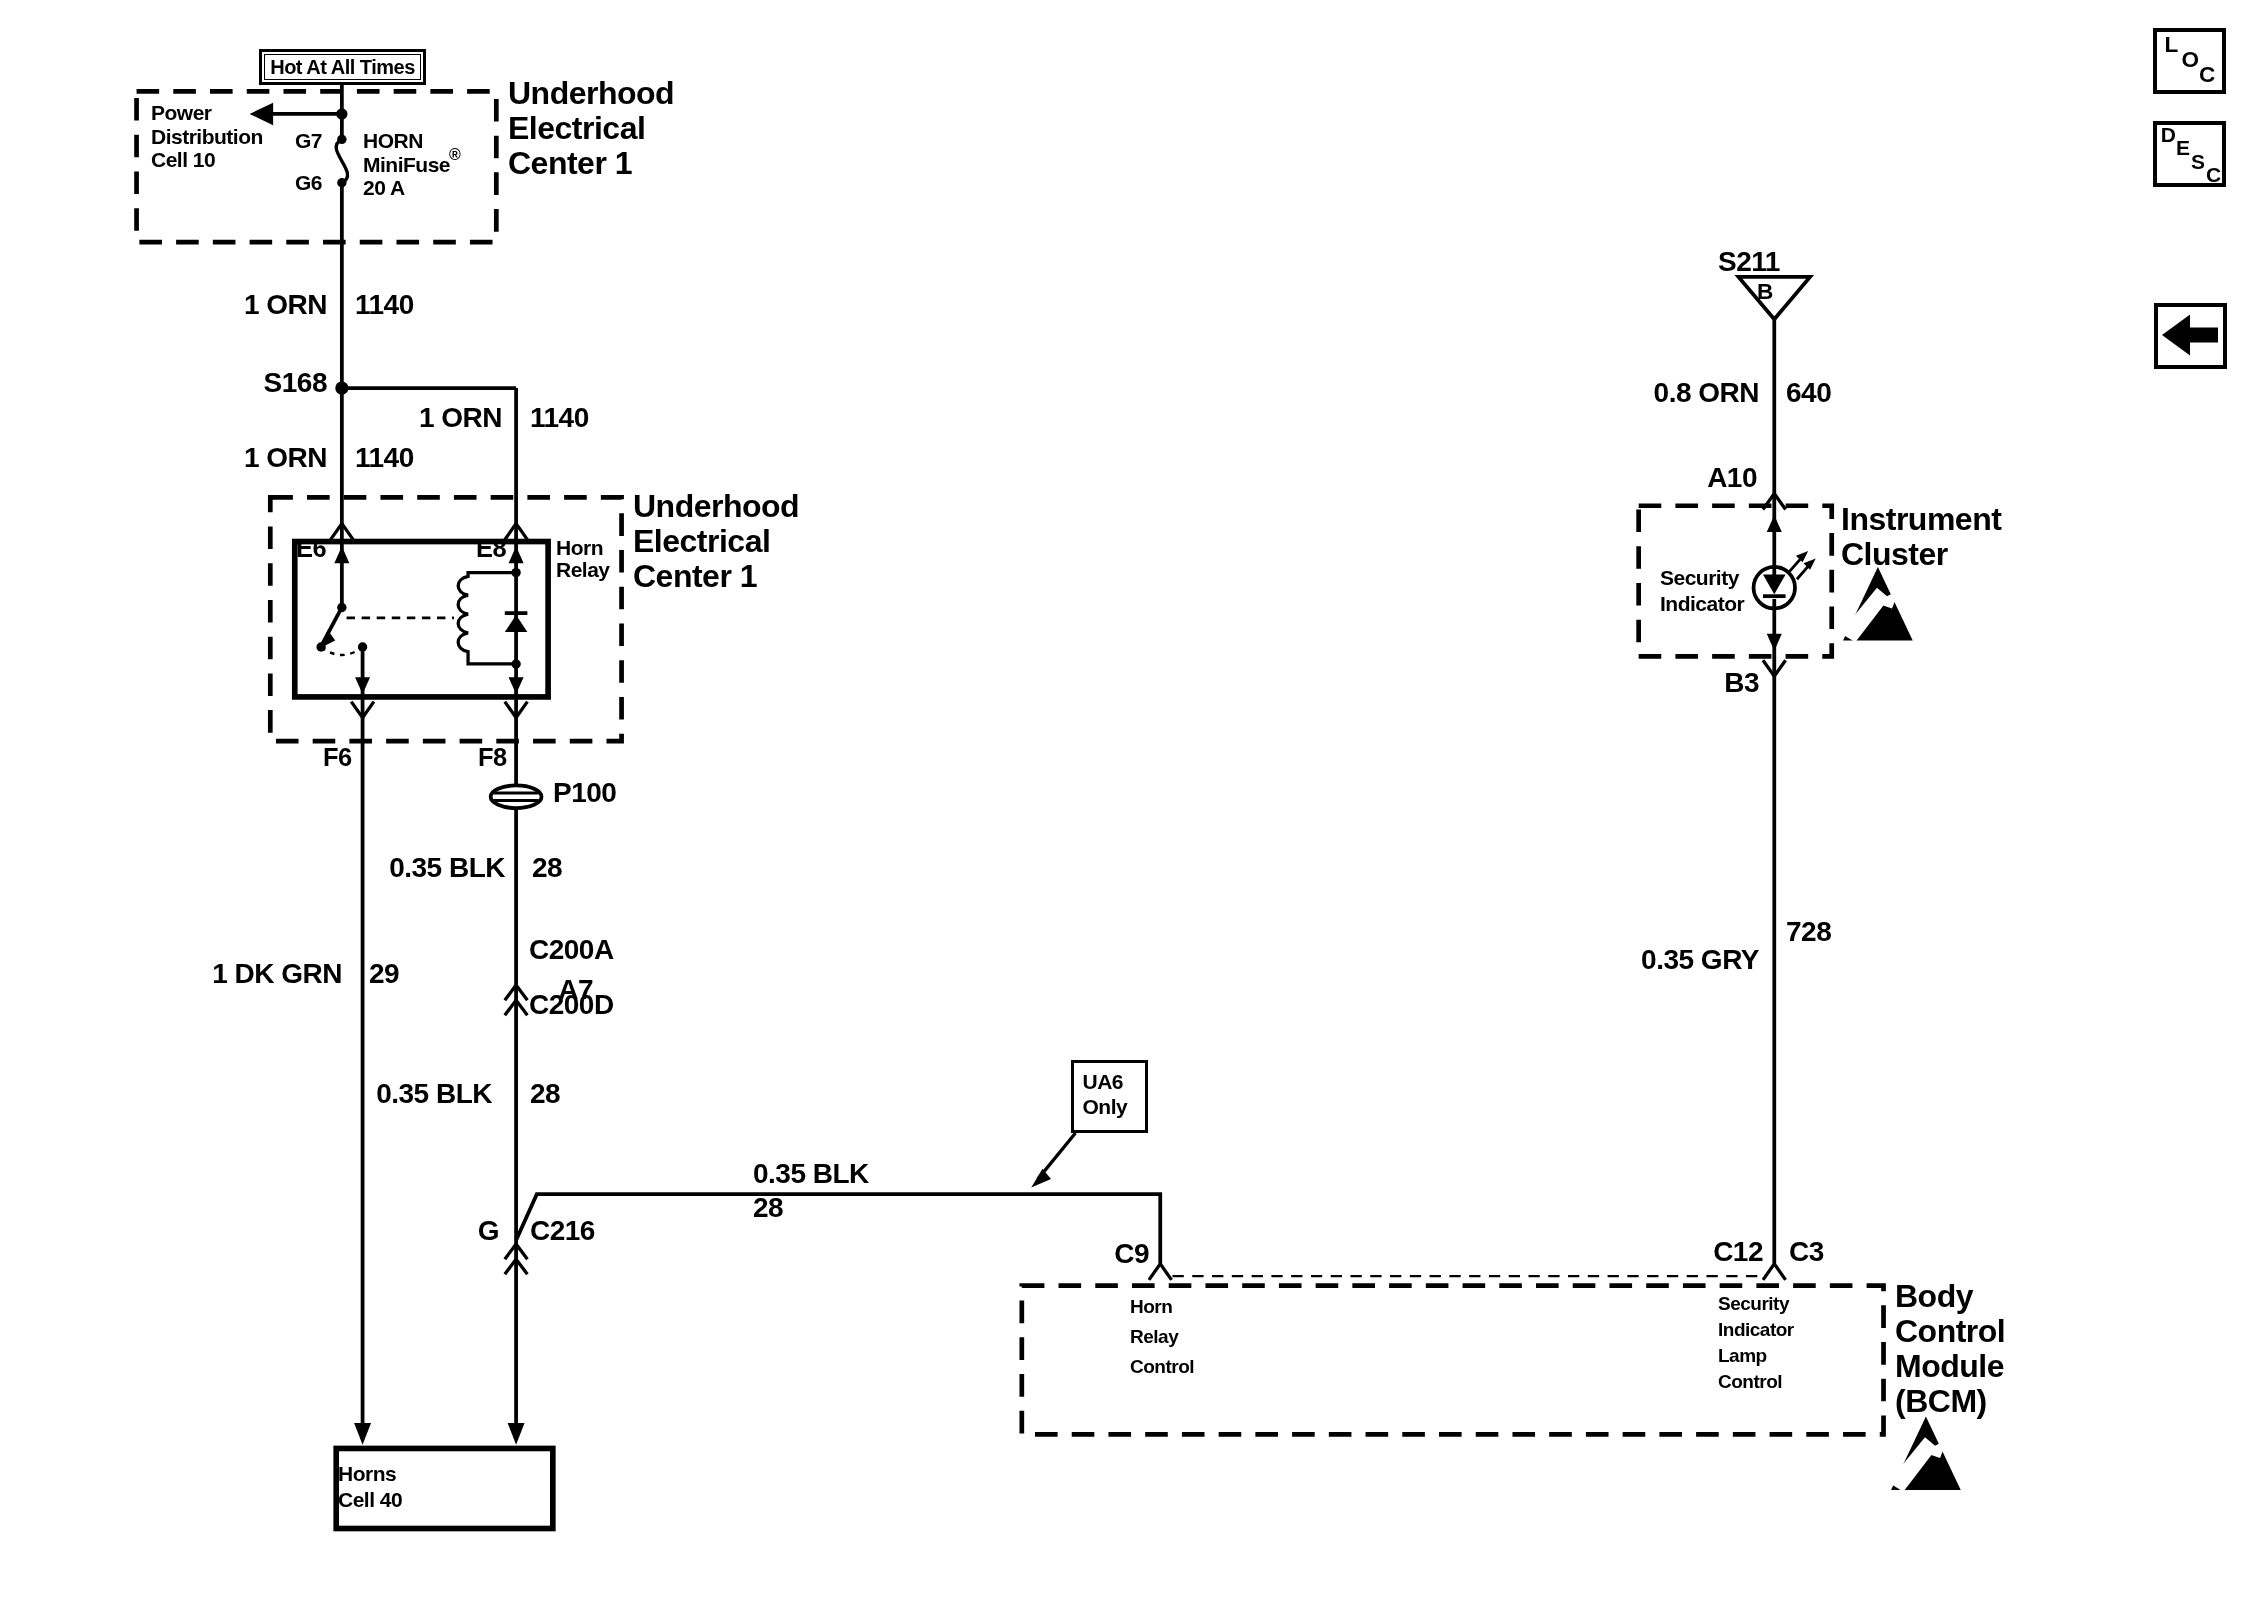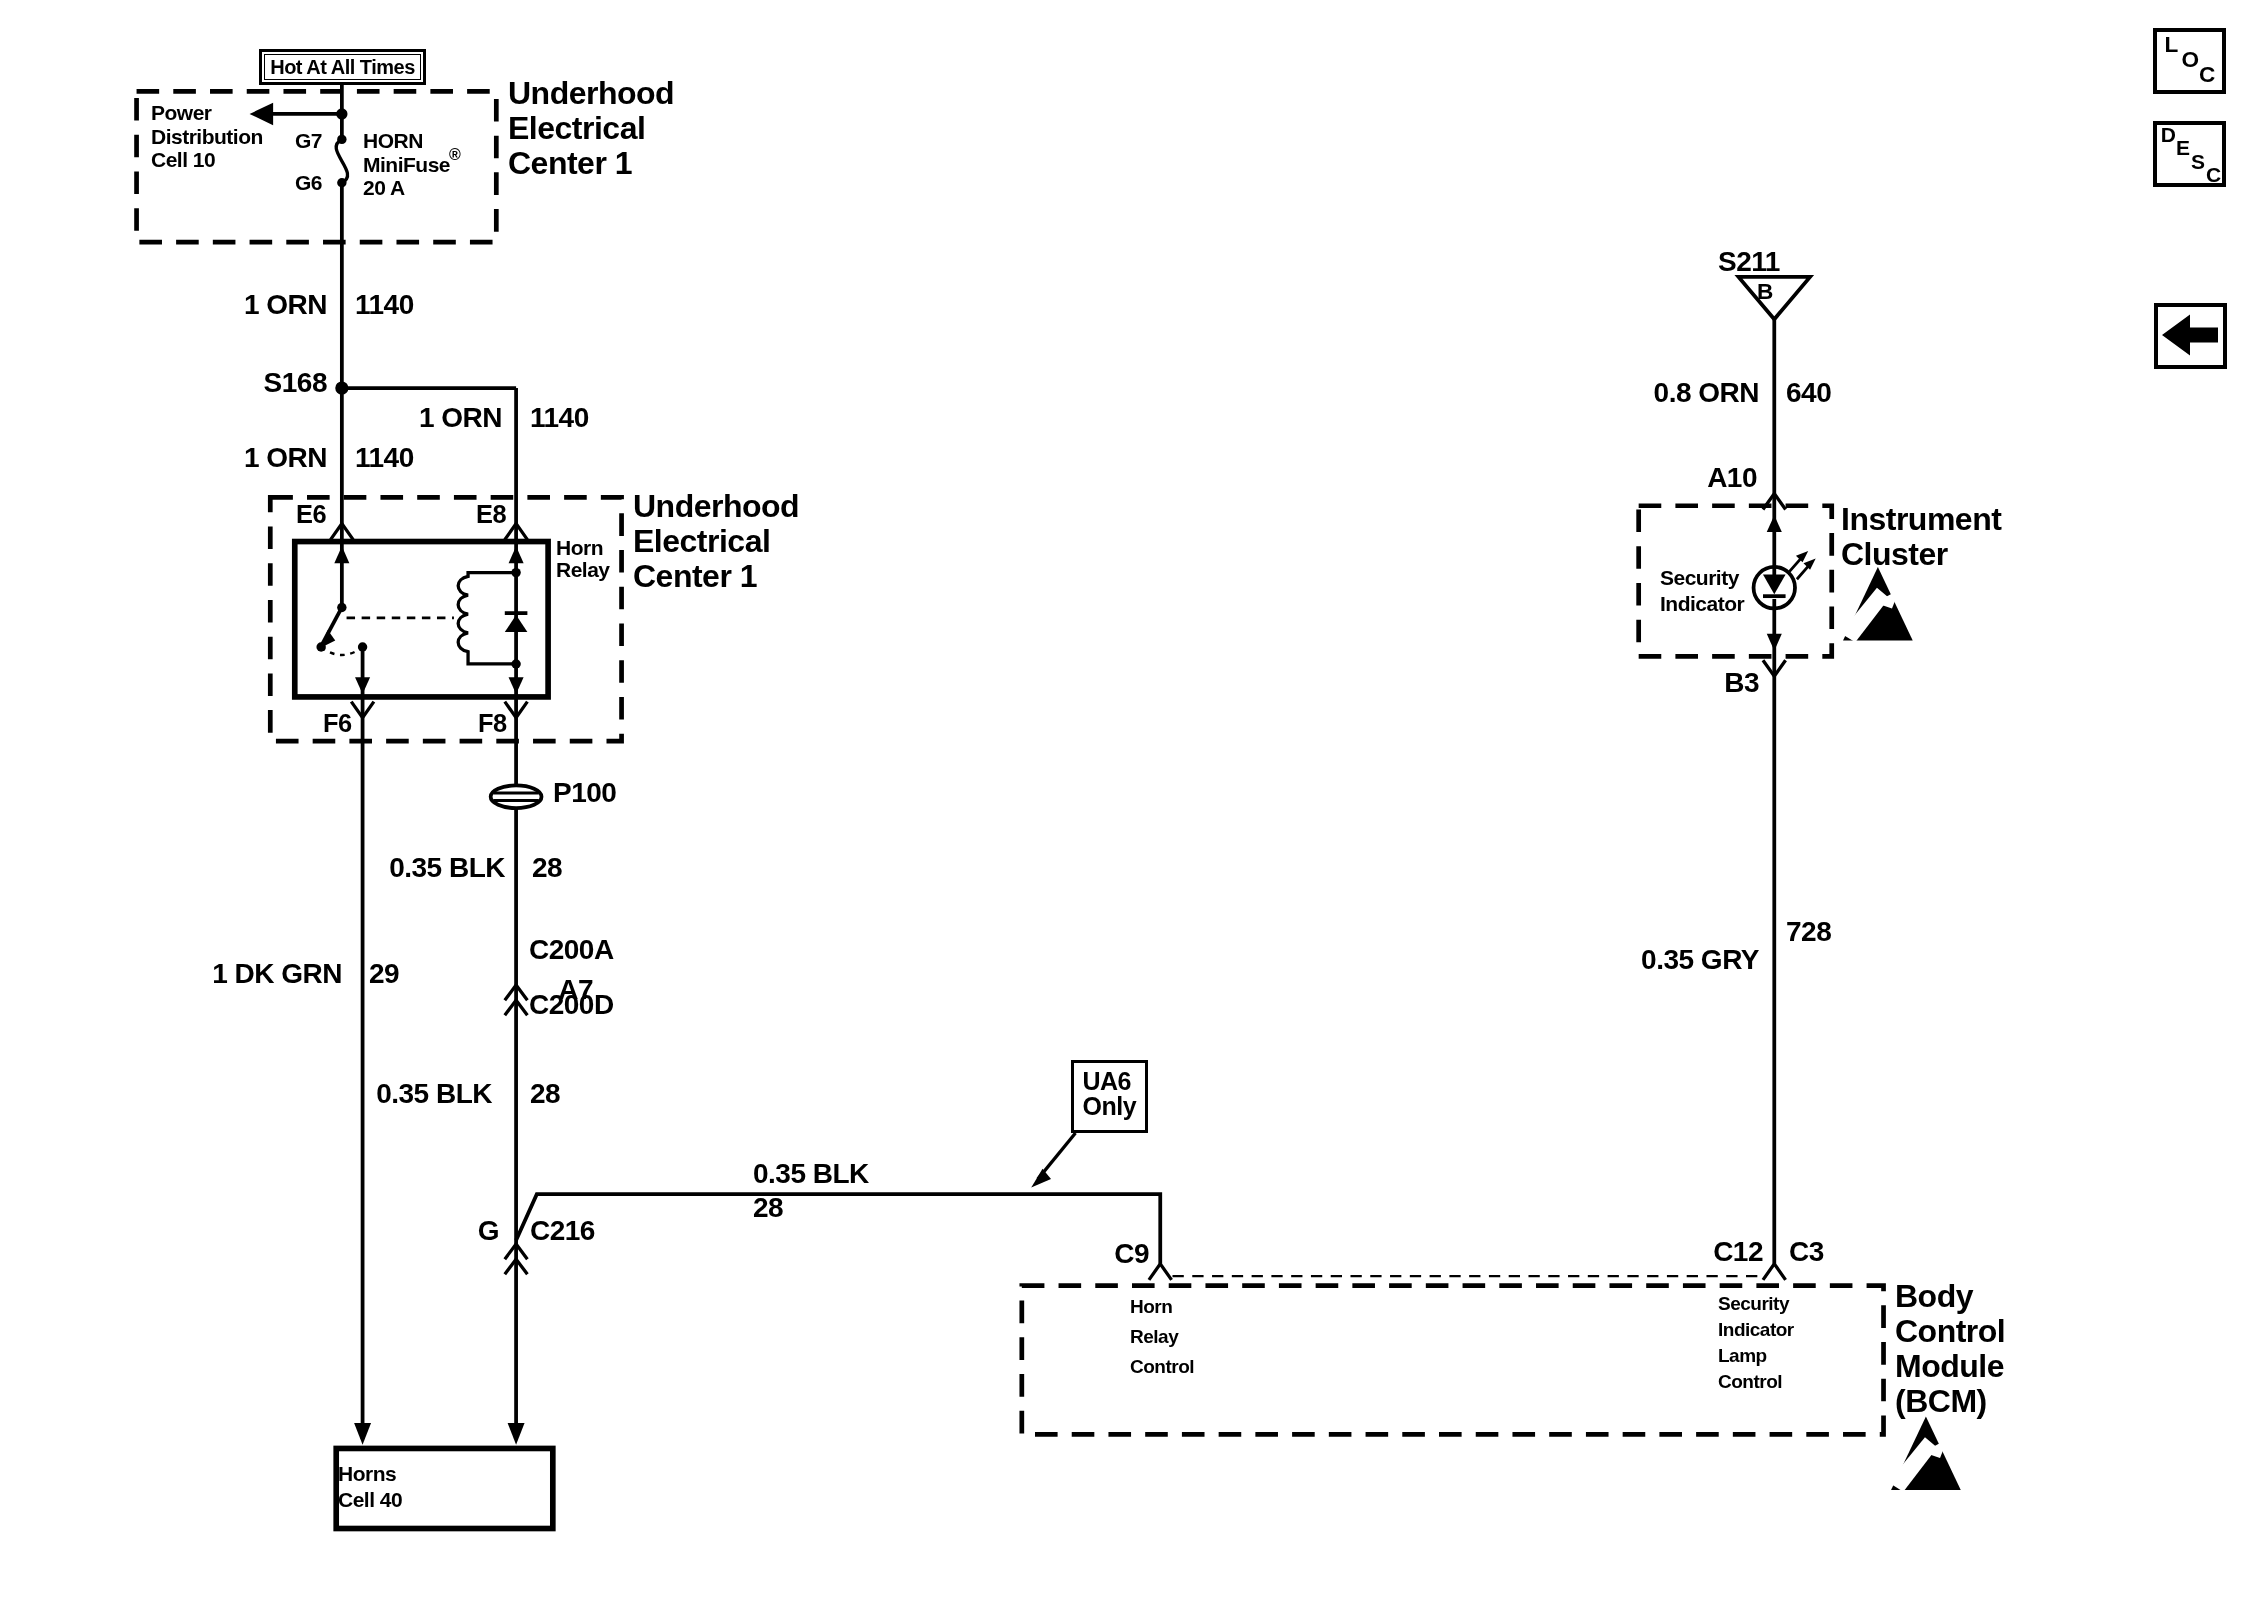--- a/index.html
+++ b/index.html
@@ -1,39 +1,39 @@
 <!DOCTYPE html>
 <html style="font-size:15px"><head>
 <meta charset="utf-8">
 <style>
   html,body{margin:0;padding:0;background:#fff;}
   .stage{position:relative;width:2264px;height:1618px;background:#ffffff;
          font-family:"Liberation Sans",sans-serif;color:#000;overflow:hidden;}
   svg.diagram{position:absolute;left:0;top:0;}
   .lbl{position:absolute;font-weight:bold;white-space:pre-line;letter-spacing:-0.5px;}
   .w{font-size:28px;line-height:32px;}
-  .p{font-size:25.4px;line-height:28px;}
+  .p{font-size:25.4px;line-height:28px;margin-top:34px;}
   .sm{font-size:21px;line-height:23.5px;}
   .xs{font-size:19px;line-height:26px;}
   .lh32{line-height:30px;}
   .lh23{line-height:21.7px;}
   .bg{font-size:32px;line-height:35px;}
   .ra{text-align:right;}
   .ctr{}
   .hotbox{position:absolute;left:259px;top:49px;width:167px;height:36px;
           border:3.8px solid #000;box-sizing:border-box;padding:1.9px;background:#fff;}
   .hotbox-inner{width:100%;height:100%;border:1.9px solid #000;box-sizing:border-box;
           display:flex;align-items:center;justify-content:center;
           font-size:20px;font-weight:bold;letter-spacing:-0.5px;white-space:nowrap;}
   .navbtn{position:absolute;width:73px;height:66px;border:4.7px solid #000;background:#fff;
           box-sizing:border-box;cursor:pointer;}
   .navbtn .dl{position:absolute;font-weight:bold;}
   .ua6box{position:absolute;left:1071px;top:1060px;width:77px;height:73px;
           border:3.8px solid #000;box-sizing:border-box;background:#fff;}
-  .ua6box .t{position:absolute;left:8.5px;top:5.6px;font-size:25px;line-height:25.4px;
+  .ua6box .t{position:absolute;left:8.5px;top:5.6px;font-size:21px;line-height:25.4px;
           font-weight:bold;white-space:pre-line;letter-spacing:-0.5px;}
 </style>
 </head>
 <body>
 
 <div class="stage">
 
   <svg class="diagram" width="2264" height="1618" viewBox="0 0 2404 1718">
     <defs>
       <g id="esd">

